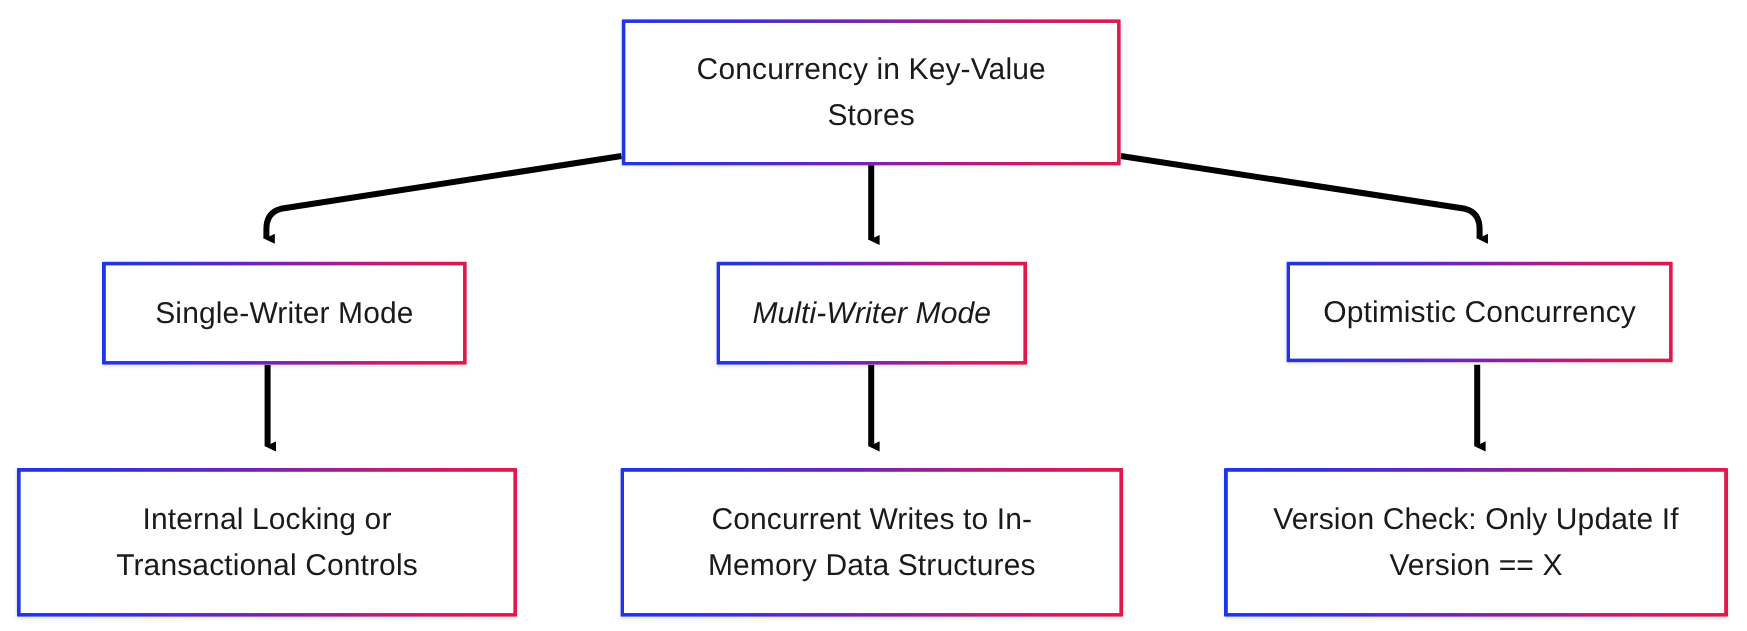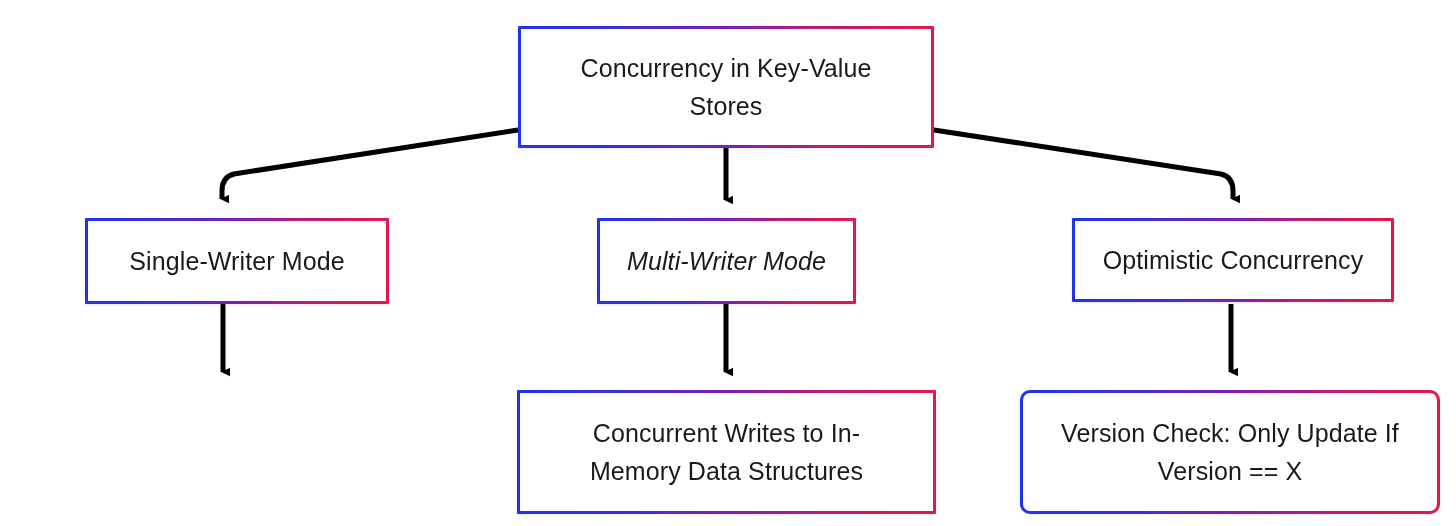--- a/index.html
+++ b/index.html
@@ -51,21 +51,21 @@
     font-size: 25px;
     line-height: 1.52;
     letter-spacing: 0.1px;
     padding: 0 14px;
     white-space: pre-line;
     font-weight: 400;
   }
   
   #node-root {
     left: 518px;
-    top: 26px;
+    top: 16px;
     width: 416px;
     height: 122px;
   }
   
   #node-single-writer {
     left: 85px;
     top: 218px;
     width: 304px;
     height: 86px;
   }
@@ -93,21 +93,20 @@
     left: 517px;
     top: 390px;
     width: 419px;
     height: 124px;
   }
   #node-version-check {
     left: 1020px;
     top: 390px;
     width: 420px;
     height: 124px;
-    border-radius: 10px;
   }
 </style>
 </head>
 <body>
 
 <div id="diagram-root">
 
   <svg id="edge-layer" viewBox="0 0 1456 526" width="1456" height="526" xmlns="http://www.w3.org/2000/svg">
     <defs>
       <marker id="arrowhead" markerWidth="10" markerHeight="10" refX="4.2" refY="7.6" orient="auto" markerUnits="userSpaceOnUse">
@@ -138,20 +137,24 @@
   </div>
 
   <div class="node" id="node-multi-writer">
     <span class="node-label">Multi-Writer Mode</span>
   </div>
 
   <div class="node" id="node-optimistic">
     <span class="node-label">Optimistic Concurrency</span>
   </div>
 
+  <div class="node" id="node-internal-locking">
+    <span class="node-label">Internal Locking or
+Transactional Controls</span>
+  </div>
 
   <div class="node" id="node-concurrent-writes">
     <span class="node-label">Concurrent Writes to In-
 Memory Data Structures</span>
   </div>
 
   <div class="node" id="node-version-check">
     <span class="node-label">Version Check: Only Update If
 Version == X</span>
   </div>

